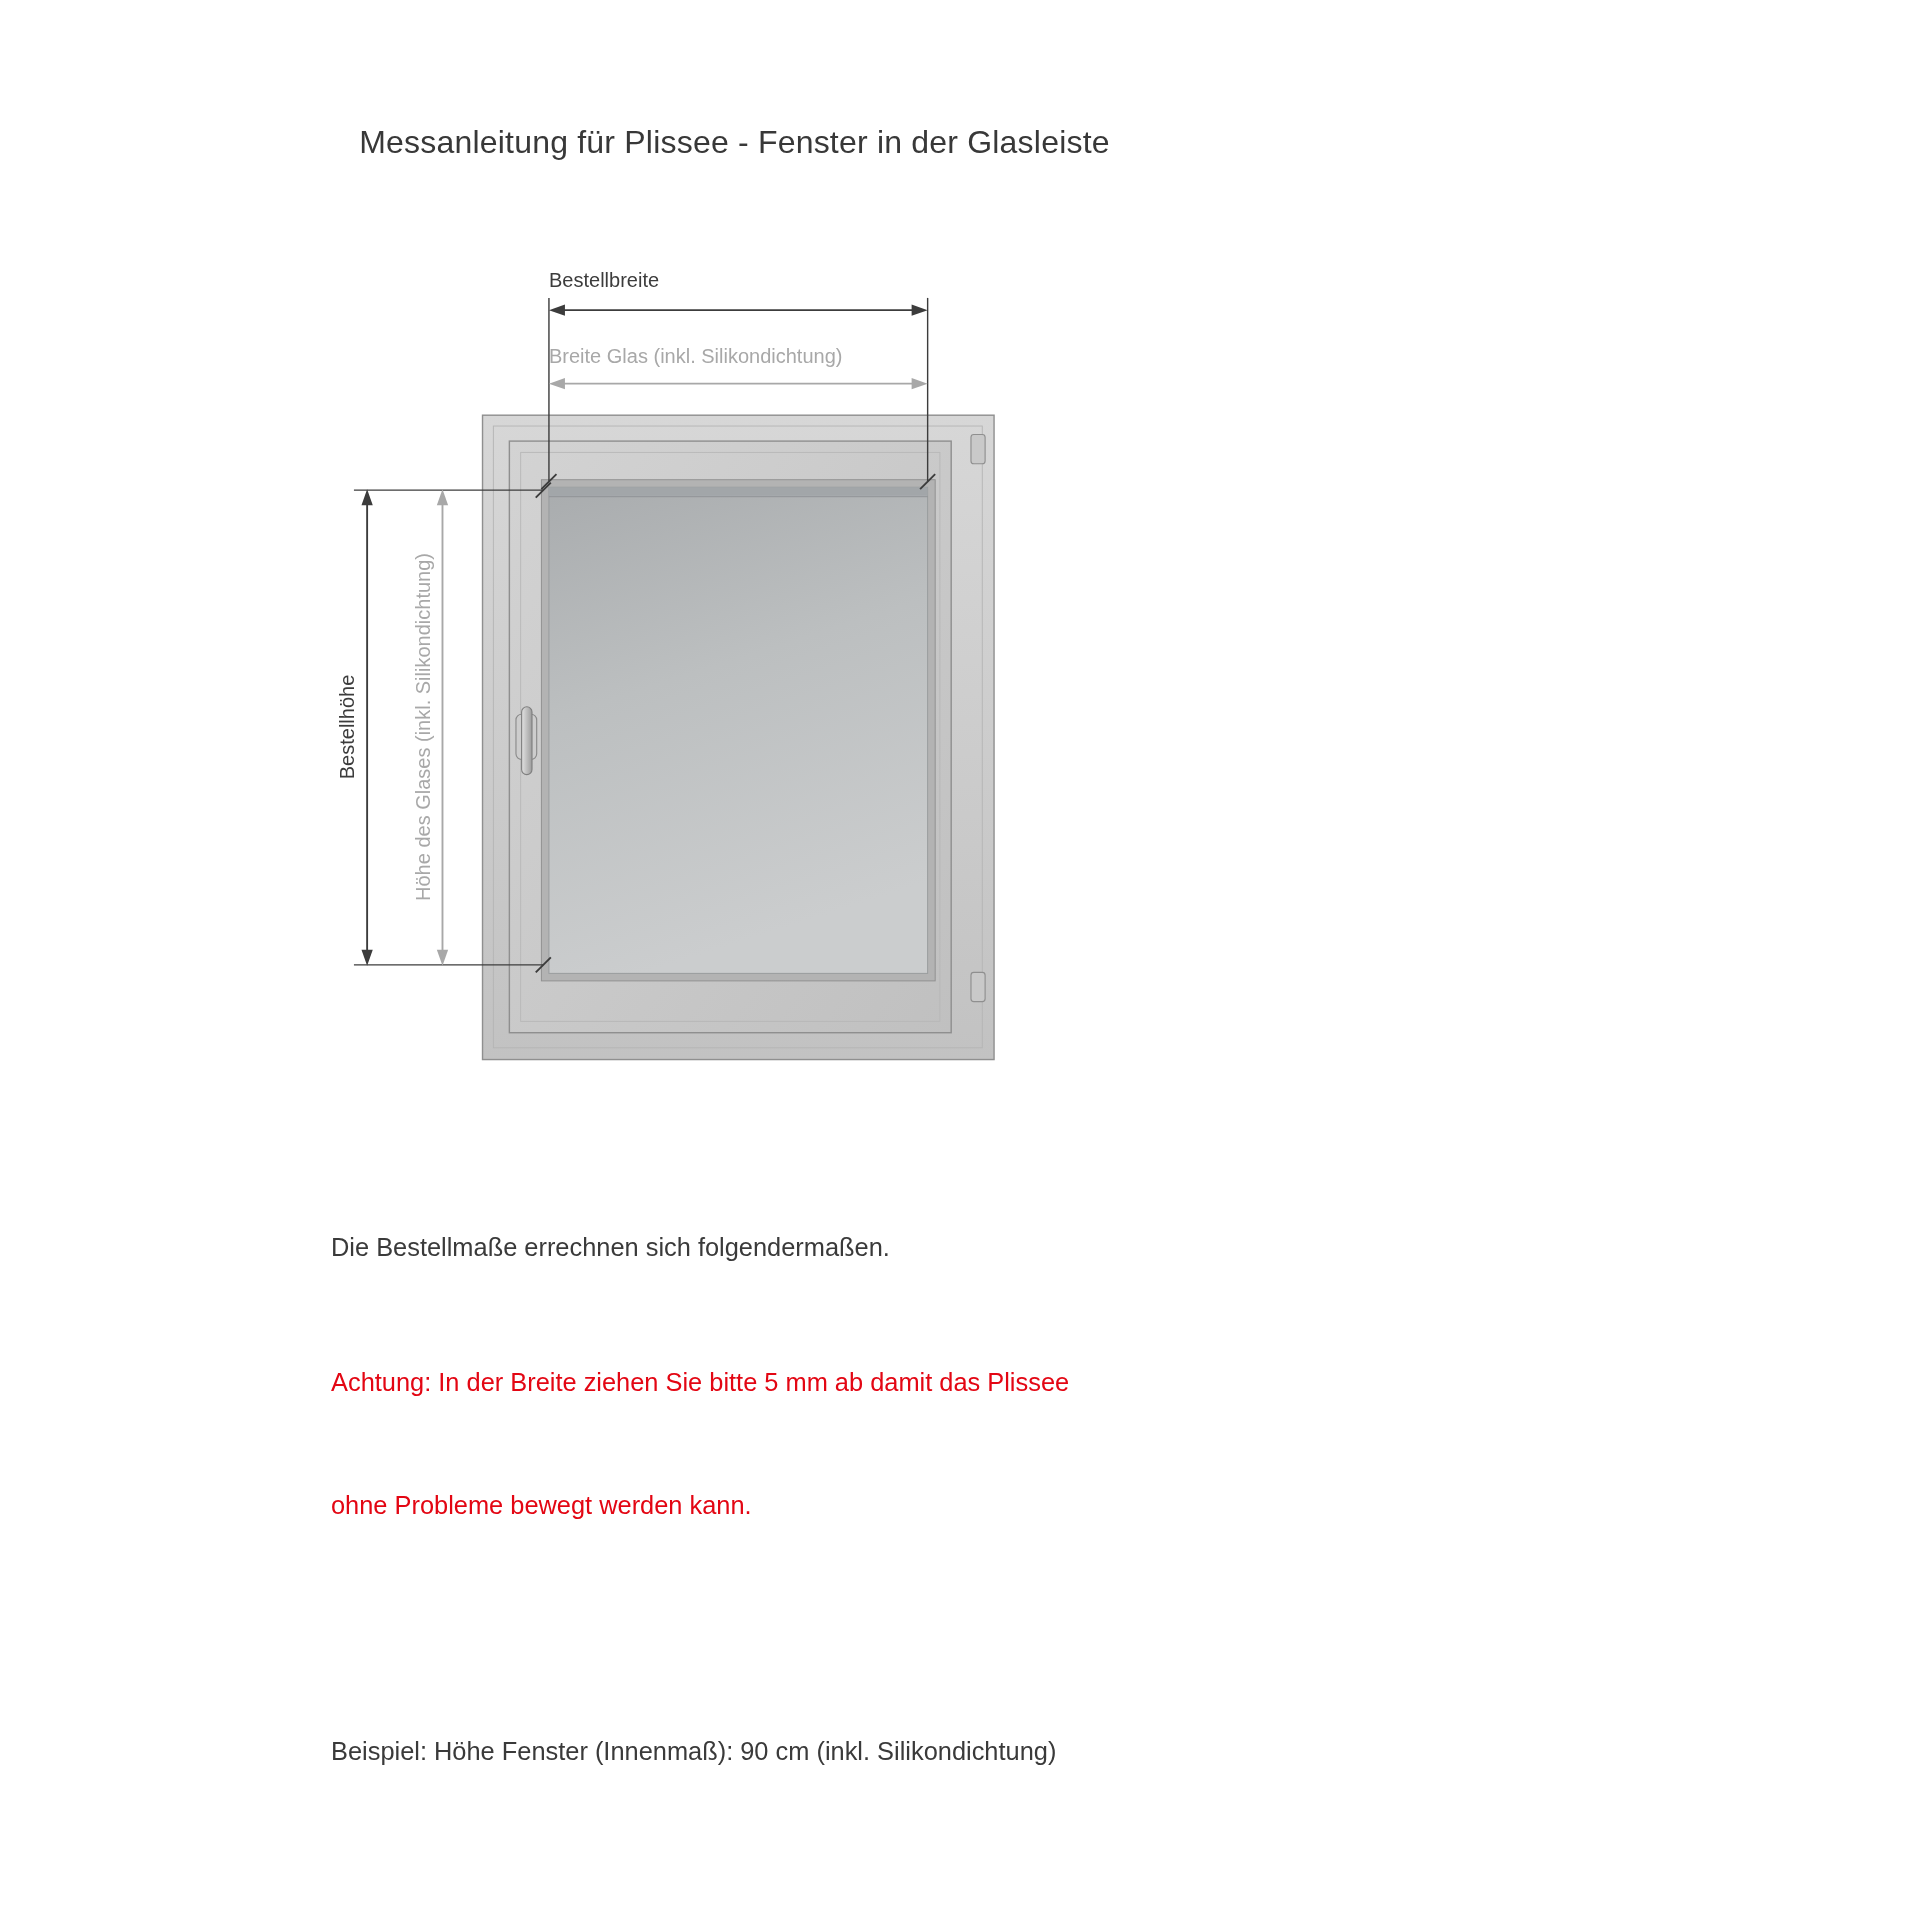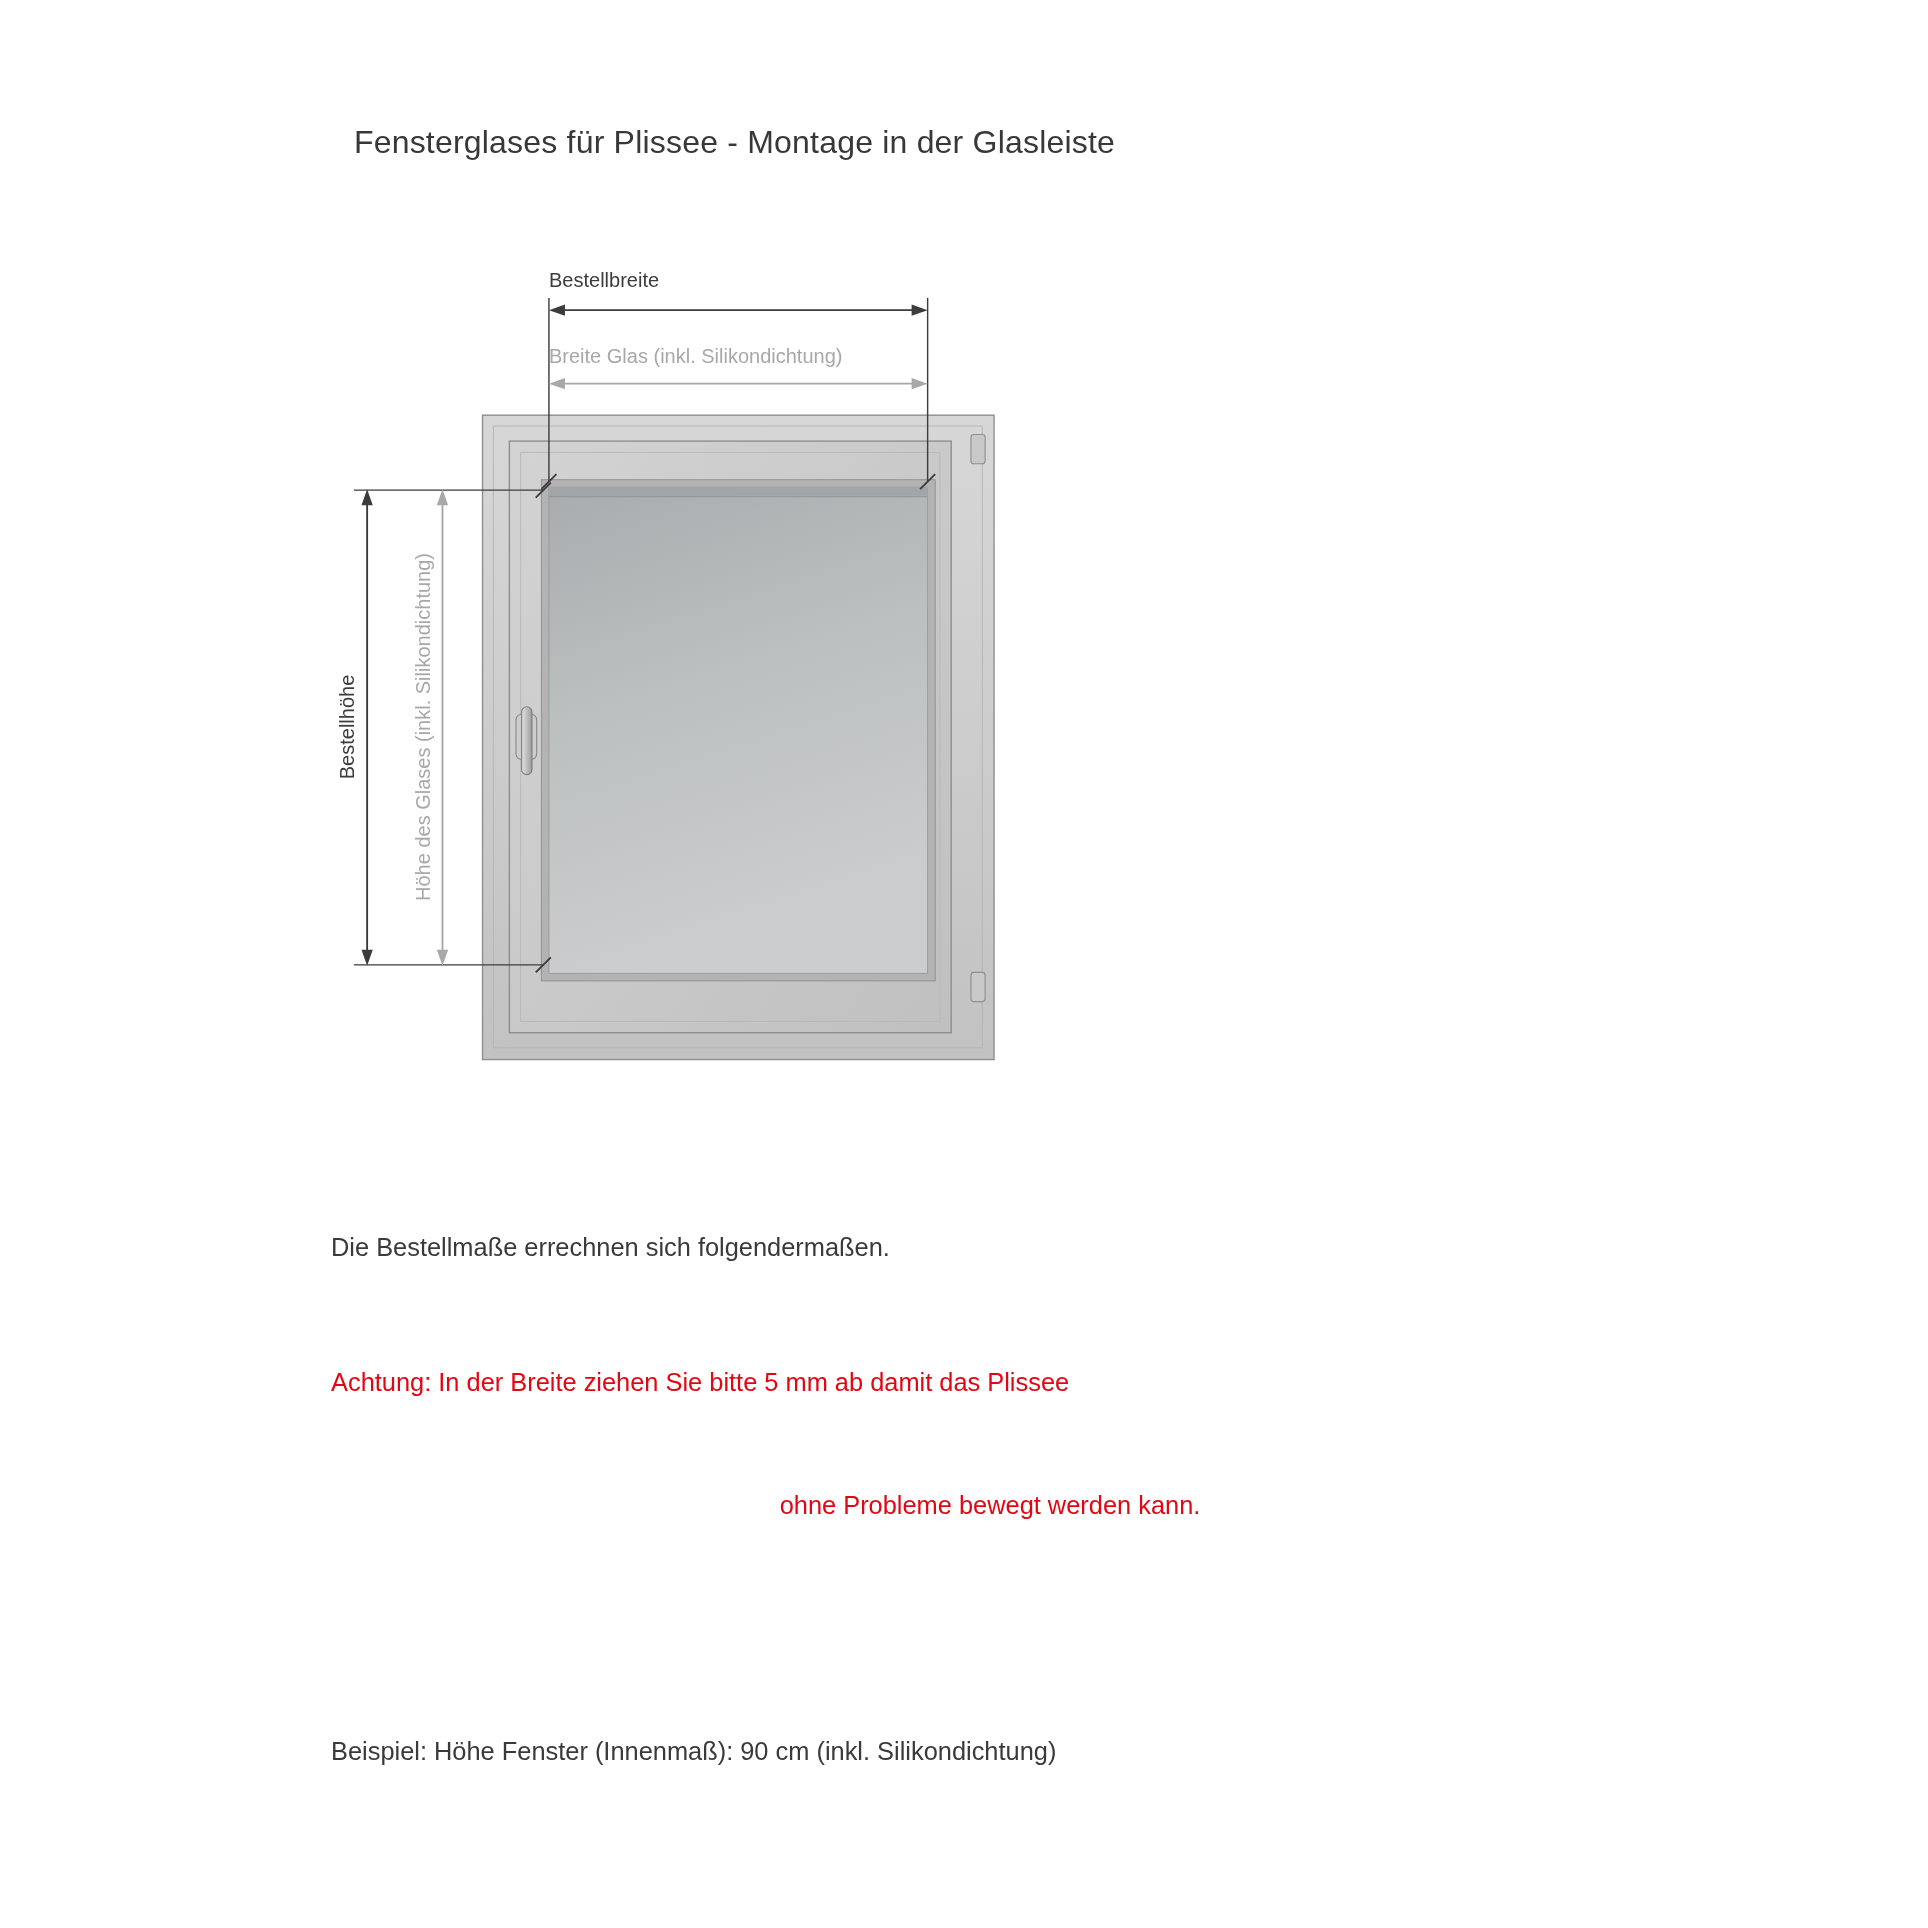--- a/index.html
+++ b/index.html
@@ -20,21 +20,21 @@
   .vlabel { transform:translate(-50%,-50%) rotate(-90deg); }
   .text-block {
     position:absolute; left:331px; top:1145px; width:1318px;
     font-size:25.4px; line-height:41px; white-space:pre; color:#3a3a3a;
   }
   .example { margin-top:41px; }
 </style>
 </head>
 <body>
 
-<div class="title">Fensterglases für Plissee - Montage in der Glasleiste</div>
+<div class="title">Messanleitung für Plissee - Fenster in der Glasleiste</div>
 
 <svg class="diagram-svg" viewBox="340 280 760 880">
   <defs>
     <linearGradient id="gFrame" x1="0" y1="0" x2="0" y2="1">
       <stop offset="0" stop-color="#d7d7d7"></stop>
         <stop offset="1" stop-color="#c2c2c2"></stop>
     </linearGradient>
     <linearGradient id="gSash" x1="0" y1="0" x2="1" y2="1">
       <stop offset="0" stop-color="#d3d3d3"></stop>
         <stop offset="1" stop-color="#c0c0c0"></stop>
@@ -105,20 +105,20 @@
 </svg>
 
 <div class="dim-label h" style="top:269px;">Bestellbreite</div>
 <div class="dim-label h gray" style="top:345px;">Breite Glas (inkl. Silikondichtung)</div>
 <div class="dim-label vlabel" style="left:347px; top:727px;">Bestellhöhe</div>
 <div class="dim-label vlabel gray" style="left:423px; top:727px;">Höhe des Glases (inkl. Silikondichtung)</div>
 
 <div class="text-block">
   <div>Die Bestellmaße errechnen sich folgendermaßen.</div>
   <div style="color: rgb(227, 6, 19); margin-top: 12px;">Achtung: In der Breite ziehen Sie bitte 5 mm ab damit das Plissee</div>
-  <div style="color: rgb(227, 6, 19); text-align: center;">ohne Probleme bewegt werden kann.</div>
+  <div style="color: rgb(227, 6, 19);">ohne Probleme bewegt werden kann.</div>
   <div class="example">
     <div>Beispiel: Höhe Fenster (Innenmaß): 90 cm (inkl. Silikondichtung)</div>
     
     
   </div>
 </div>
 
 
 </body></html>

